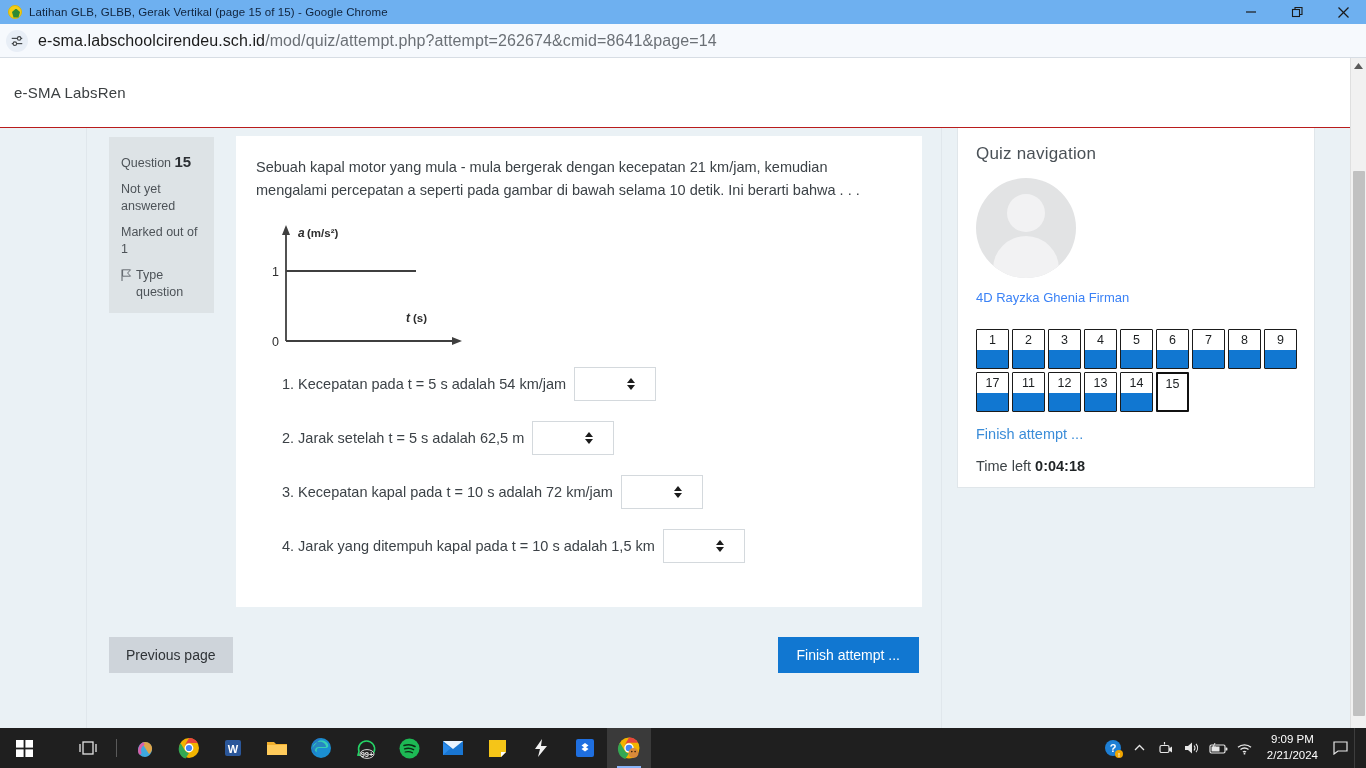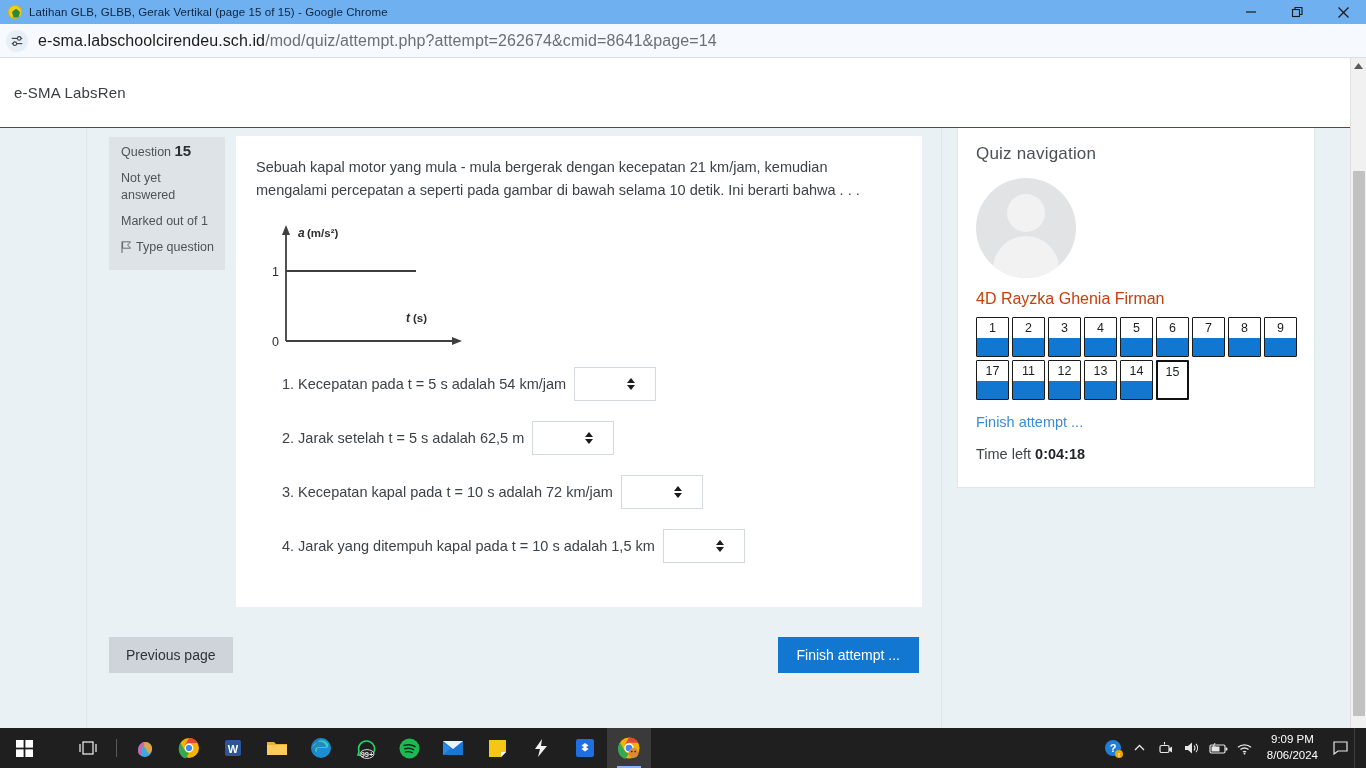--- a/index.html
+++ b/index.html
@@ -108,23 +108,23 @@
     position: absolute; left: 86px; top: 0;
     width: 856px; height: 625px;
     background: #eaf1f5;
     border: 1px solid #e0e7ec; border-top: none;
   }
 
   
   .qblock { position: relative; padding-top: 8px; }
   .qinfo {
     position: absolute; left: 22px; top: 9px;
-    width: 116px;
+    width: 105px;
     background: #dde3e6;
-    padding: 4px 10px 12px 12px;
+    padding: 15px 10px 12px 12px;
     color: #4d5358; font-size: 12.5px; line-height: 1.35;
   }
   .qinfo .qno { font-size: 12.5px; margin-bottom: 9px; }
   .qinfo .qno b { font-size: 15px; color: #2b2f33; }
   .qinfo .state { margin-bottom: 9px; }
   .qinfo .marks { margin-bottom: 9px; }
   .qinfo .flagrow { display: flex; align-items: flex-start; gap: 4px; }
   .flag-icon { display:inline-block; margin-top:2px; }
 
   .qcontent {
@@ -216,21 +216,21 @@
     width: 38px; height: 38px; border-radius: 50%;
     background: #f2f2f3;
   }
   .avatar .body {
     position: absolute; left: 50%; top: 58px;
     transform: translateX(-50%);
     width: 66px; height: 56px;
     border-radius: 33px 33px 0 0;
     background: #f2f2f3;
   }
-  .np-user { font-size: 16px; color: #c2410c; margin-bottom: 9px; }
+  .np-user { font-size: 13px; color: #3b82f6; margin-bottom: 24px; }
 
   .qgrid { display: flex; flex-wrap: wrap; gap: 3px; width: 330px; }
   .qbox {
     width: 33px; height: 40px;
     border: 1px solid #1b1b1b;
     background: #ffffff;
     display: flex; flex-direction: column;
     cursor: pointer; border-radius: 1px;
   }
   .qbox .num {
@@ -684,21 +684,21 @@
     <div class="tray-btn">
       <svg width="17" height="13" viewBox="0 0 17 13">
         <path d="M2 5.2a10 10 0 0 1 13 0" fill="none" stroke="#e6e6e6" stroke-width="1.3"></path>
         <path d="M4.5 7.6a6.3 6.3 0 0 1 8 0" fill="none" stroke="#e6e6e6" stroke-width="1.3"></path>
         <path d="M6.9 10a2.9 2.9 0 0 1 3.2 0" fill="none" stroke="#e6e6e6" stroke-width="1.3"></path>
         <circle cx="8.5" cy="11.7" r="0.9" fill="#e6e6e6"></circle>
       </svg>
     </div>
     <div class="clock">
       <div>9:09 PM</div>
-      <div>8/06/2024</div>
+      <div>2/21/2024</div>
     </div>
     <div class="tray-btn">
       <svg width="15" height="14" viewBox="0 0 15 14">
         <path d="M1 1h13v9H5l-4 3z" fill="none" stroke="#e6e6e6" stroke-width="1.2"></path>
       </svg>
     </div>
     <div class="show-desktop"></div>
   </div>
 </div>
 

